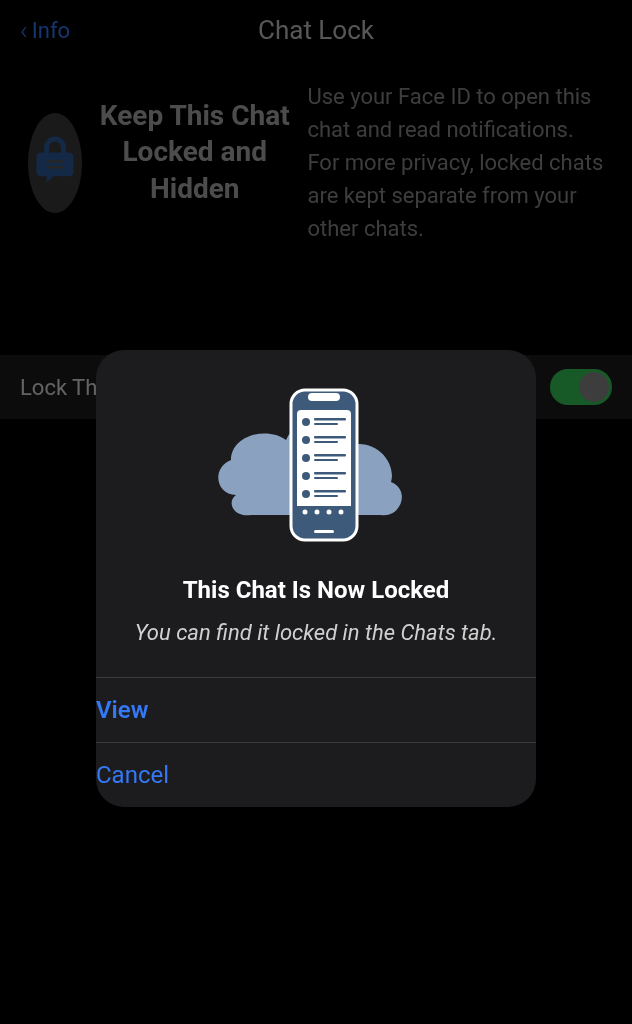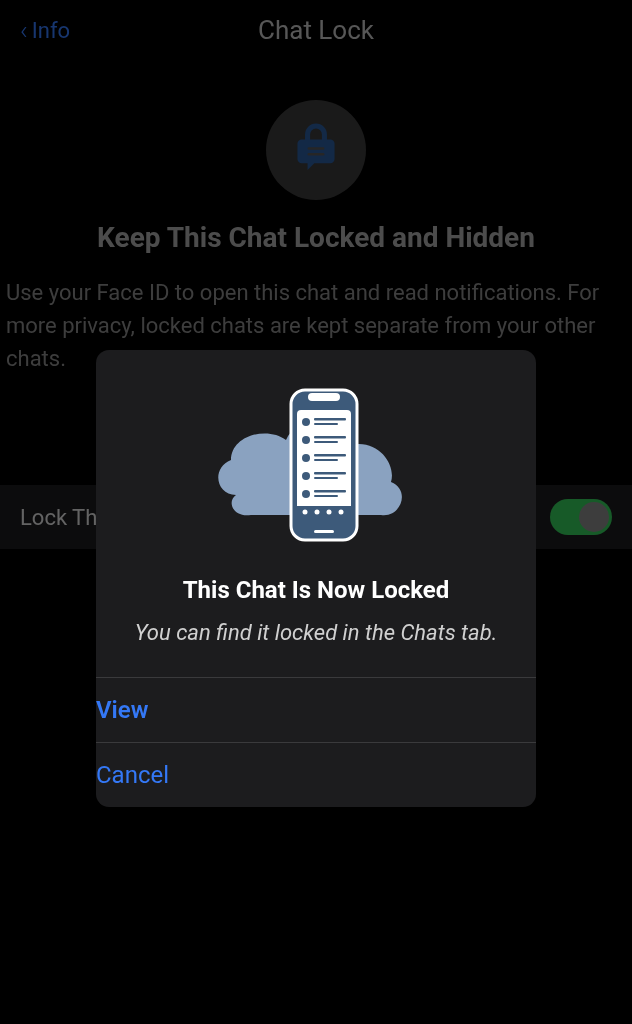--- a/index.html
+++ b/index.html
@@ -44,23 +44,23 @@
     }
     
     .nav-title {
       font-size: 26px;
       font-weight: 400;
       color: #c0c0c0;
     }
     
     
     .main-content {
-      padding: 20px 6px;
-      display: flex;
-      flex-direction: column;
+      padding: 20px 28px;
+      display: flex;
+      flex-direction: row;
       align-items: center;
     }
     
     .hero-icon-wrap {
       width: 100px;
       height: 100px;
       background: #3a3a3a;
       border-radius: 50%;
       display: flex;
       align-items: center;
@@ -135,21 +135,21 @@
       background: rgba(0, 0, 0, 0.55);
       display: flex;
       align-items: center;
       justify-content: center;
     }
     
     
     .modal {
       width: 440px;
       background: #1c1c1e;
-      border-radius: 13px;
+      border-radius: 28px;
       overflow: hidden;
       position: absolute;
       top: 350px;
       left: 50%;
       transform: translateX(-50%);
     }
     
     .modal-body {
       padding: 30px 28px 28px 28px;
       display: flex;

